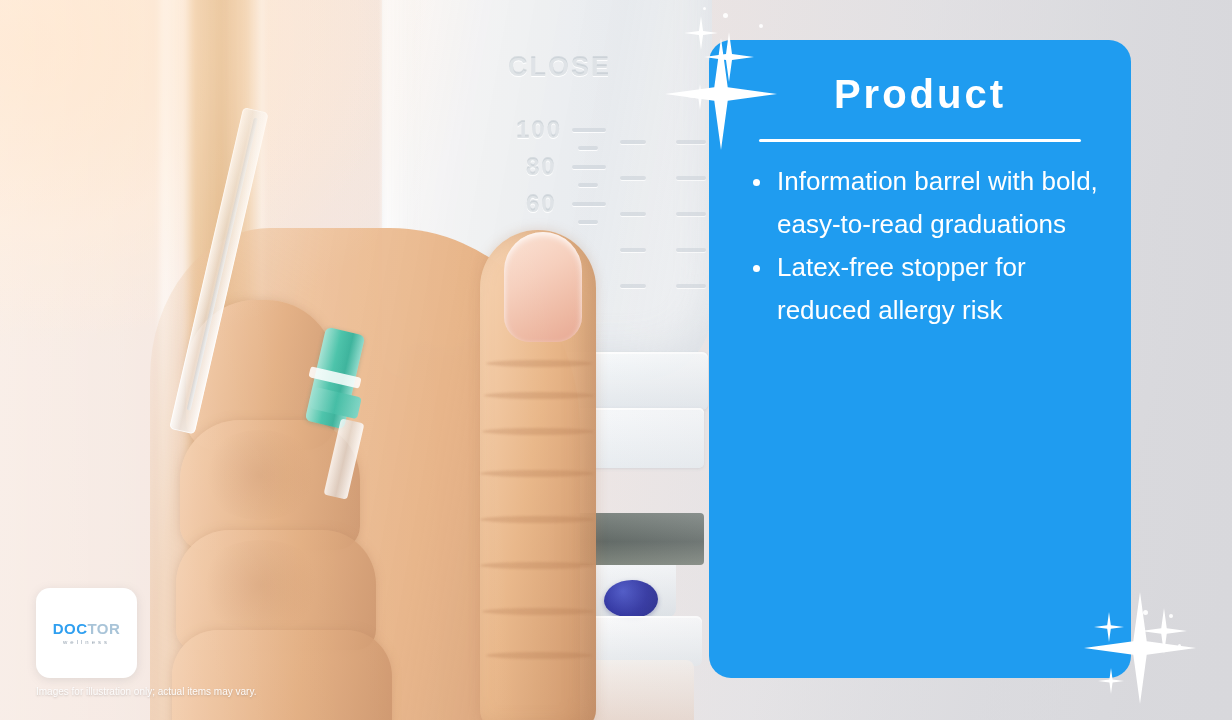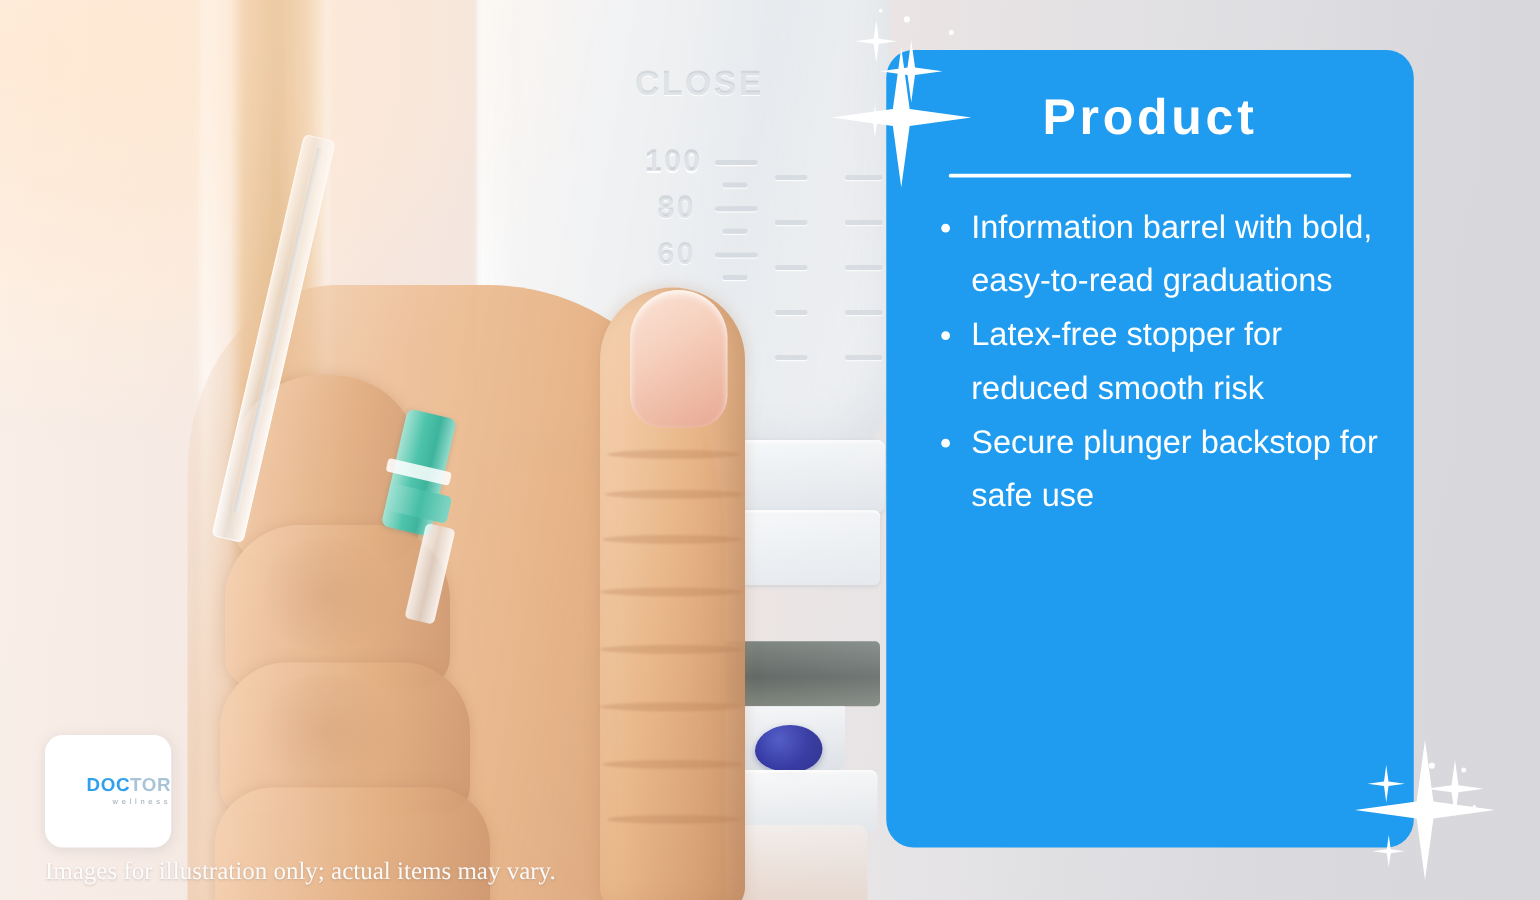--- a/index.html
+++ b/index.html
@@ -345,21 +345,21 @@
     position: absolute;
     left: 36px;
     top: 588px;
     width: 101px;
     height: 90px;
     background: #ffffff;
     border-radius: 14px;
     box-shadow: 0 2px 10px rgba(120,120,130,0.18);
     display: flex;
     flex-direction: column;
-    align-items: flex-end;
+    align-items: center;
     justify-content: center;
   }
   .logo-word {
     font-family: "Liberation Sans", sans-serif;
     font-weight: 700;
     font-size: 15px;
     letter-spacing: 0.5px;
     line-height: 1;
     white-space: nowrap;
   }
@@ -372,22 +372,22 @@
     color: #9aa7b4;
     margin-top: 3px;
     text-transform: lowercase;
   }
 
   
   .disclaimer {
     position: absolute;
     left: 36px;
     top: 686px;
-    font-family: Liberation Serif, serif;
-    font-size: 20px;
+    font-family: Liberation Sans, sans-serif;
+    font-size: 10px;
     color: rgba(255,255,255,0.93);
     text-shadow: 0 1px 2px rgba(120,110,105,0.35);
     white-space: nowrap;
   }
 </style>
 </head>
 <body>
 
 <div id="canvas">
 
@@ -458,22 +458,21 @@
     <div class="photo-fade"></div>
   </div>
 
   <div class="info-panel">
     <h1 class="panel-title">
       <span>Product</span><br>
     </h1>
     <div class="title-rule"></div>
     <ul class="feature-list">
       <li>Information barrel with bold, easy-to-read graduations</li>
-      <li>Latex-free stopper for reduced smooth risk</li>
-      <li>Secure plunger backstop for safe use</li>
+      <li>Latex-free stopper for reduced allergy risk</li>
     </ul>
   </div>
 
   <div class="spark s4" style="left:665px; top:38px; width:112px; height:112px;"></div>
   <div class="spark s4" style="left:704px; top:32px; width:50px; height:50px;"></div>
   <div class="spark s4" style="left:684px; top:16px; width:34px; height:34px;"></div>
   <div class="spark s4" style="left:687px; top:84px; width:26px; height:26px;"></div>
   <div class="dot" style="left:723px; top:13px; width:5px; height:5px;"></div>
   <div class="dot" style="left:759px; top:24px; width:4px; height:4px;"></div>
   <div class="dot" style="left:703px; top:7px; width:3px; height:3px;"></div>

